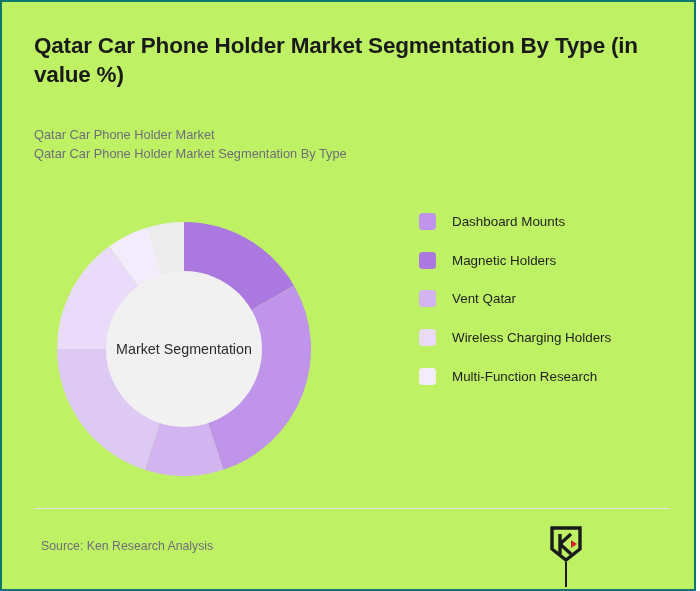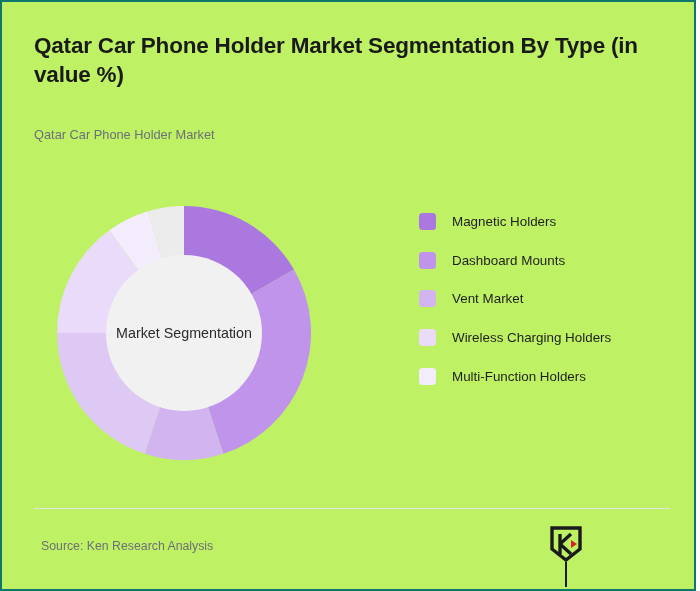--- a/index.html
+++ b/index.html
@@ -44,21 +44,21 @@
   .chart-area {
     position: absolute;
     left: 0;
     top: 168px;
     width: 700px;
     height: 330px;
   }
   .donut-wrap {
     position: absolute;
     left: 30px;
-    top: 0px;
+    top: 16px;
     width: 305px;
     height: 310px;
   }
   .donut-svg {
     display: block;
   }
   .center-label {
     font-size: 14.3px;
     fill: #2b2b2b;
     font-family: "Liberation Sans", sans-serif;
@@ -123,20 +123,21 @@
 </style>
 </head>
 <body>
 
 <div class="page">
 
   <div class="header">
     <h1 class="chart-title">Qatar Car Phone Holder Market Segmentation By Type (in value %)</h1>
     <div class="subtitles">
       <div class="chart-subtitle">Qatar Car Phone Holder Market</div>
+      <div class="chart-subtitle">Qatar Car Phone Holder Market Segmentation By Type</div>
     </div>
   </div>
 
   <div class="chart-area">
 
     <div class="donut-wrap">
       <svg class="donut-svg" width="305" height="310" viewBox="0 0 305 310">
         <g id="donut-slices">
             <path d="M 152 163 L 152.00 36.00 A 127 127 0 0 1 261.99 99.50 Z" fill="#ab78e0"></path>
             <path d="M 152 163 L 261.99 99.50 A 127 127 0 0 1 191.25 283.78 Z" fill="#c094ea"></path>
@@ -146,38 +147,38 @@
             <path d="M 152 163 L 77.35 60.25 A 127 127 0 0 1 115.93 41.23 Z" fill="#f3ecfc"></path>
             <path d="M 152 163 L 115.93 41.23 A 127 127 0 0 1 152.00 36.00 Z" fill="#ececec"></path>
           </g>
         <circle cx="152" cy="163" r="78" fill="#f1f1f1"></circle>
         <text id="donut-center-text" class="center-label" x="152" y="168" text-anchor="middle">Market Segmentation</text>
       </svg>
     </div>
 
     <div class="legend" id="legend">
         <div class="legend-item">
+          <span class="legend-swatch" style="background: rgb(192, 148, 234);"></span>
+          <span class="legend-label">Dashboard Mounts</span>
+        </div>
+        <div class="legend-item">
           <span class="legend-swatch" style="background: rgb(171, 120, 224);"></span>
           <span class="legend-label">Magnetic Holders</span>
         </div>
         <div class="legend-item">
-          <span class="legend-swatch" style="background: rgb(192, 148, 234);"></span>
-          <span class="legend-label">Dashboard Mounts</span>
-        </div>
-        <div class="legend-item">
           <span class="legend-swatch" style="background: rgb(210, 180, 240);"></span>
-          <span class="legend-label">Vent Market</span>
+          <span class="legend-label">Vent Qatar</span>
         </div>
         <div class="legend-item">
           <span class="legend-swatch" style="background: rgb(233, 219, 249);"></span>
           <span class="legend-label">Wireless Charging Holders</span>
         </div>
         <div class="legend-item">
           <span class="legend-swatch" style="background: rgb(243, 236, 252);"></span>
-          <span class="legend-label">Multi-Function Holders</span>
+          <span class="legend-label">Multi-Function Research</span>
         </div>
       </div>
 
   </div>
 
   <div class="footer-rule"></div>
 
   <div class="source-text">Source: Ken Research Analysis</div>
 
   <div class="brand">

